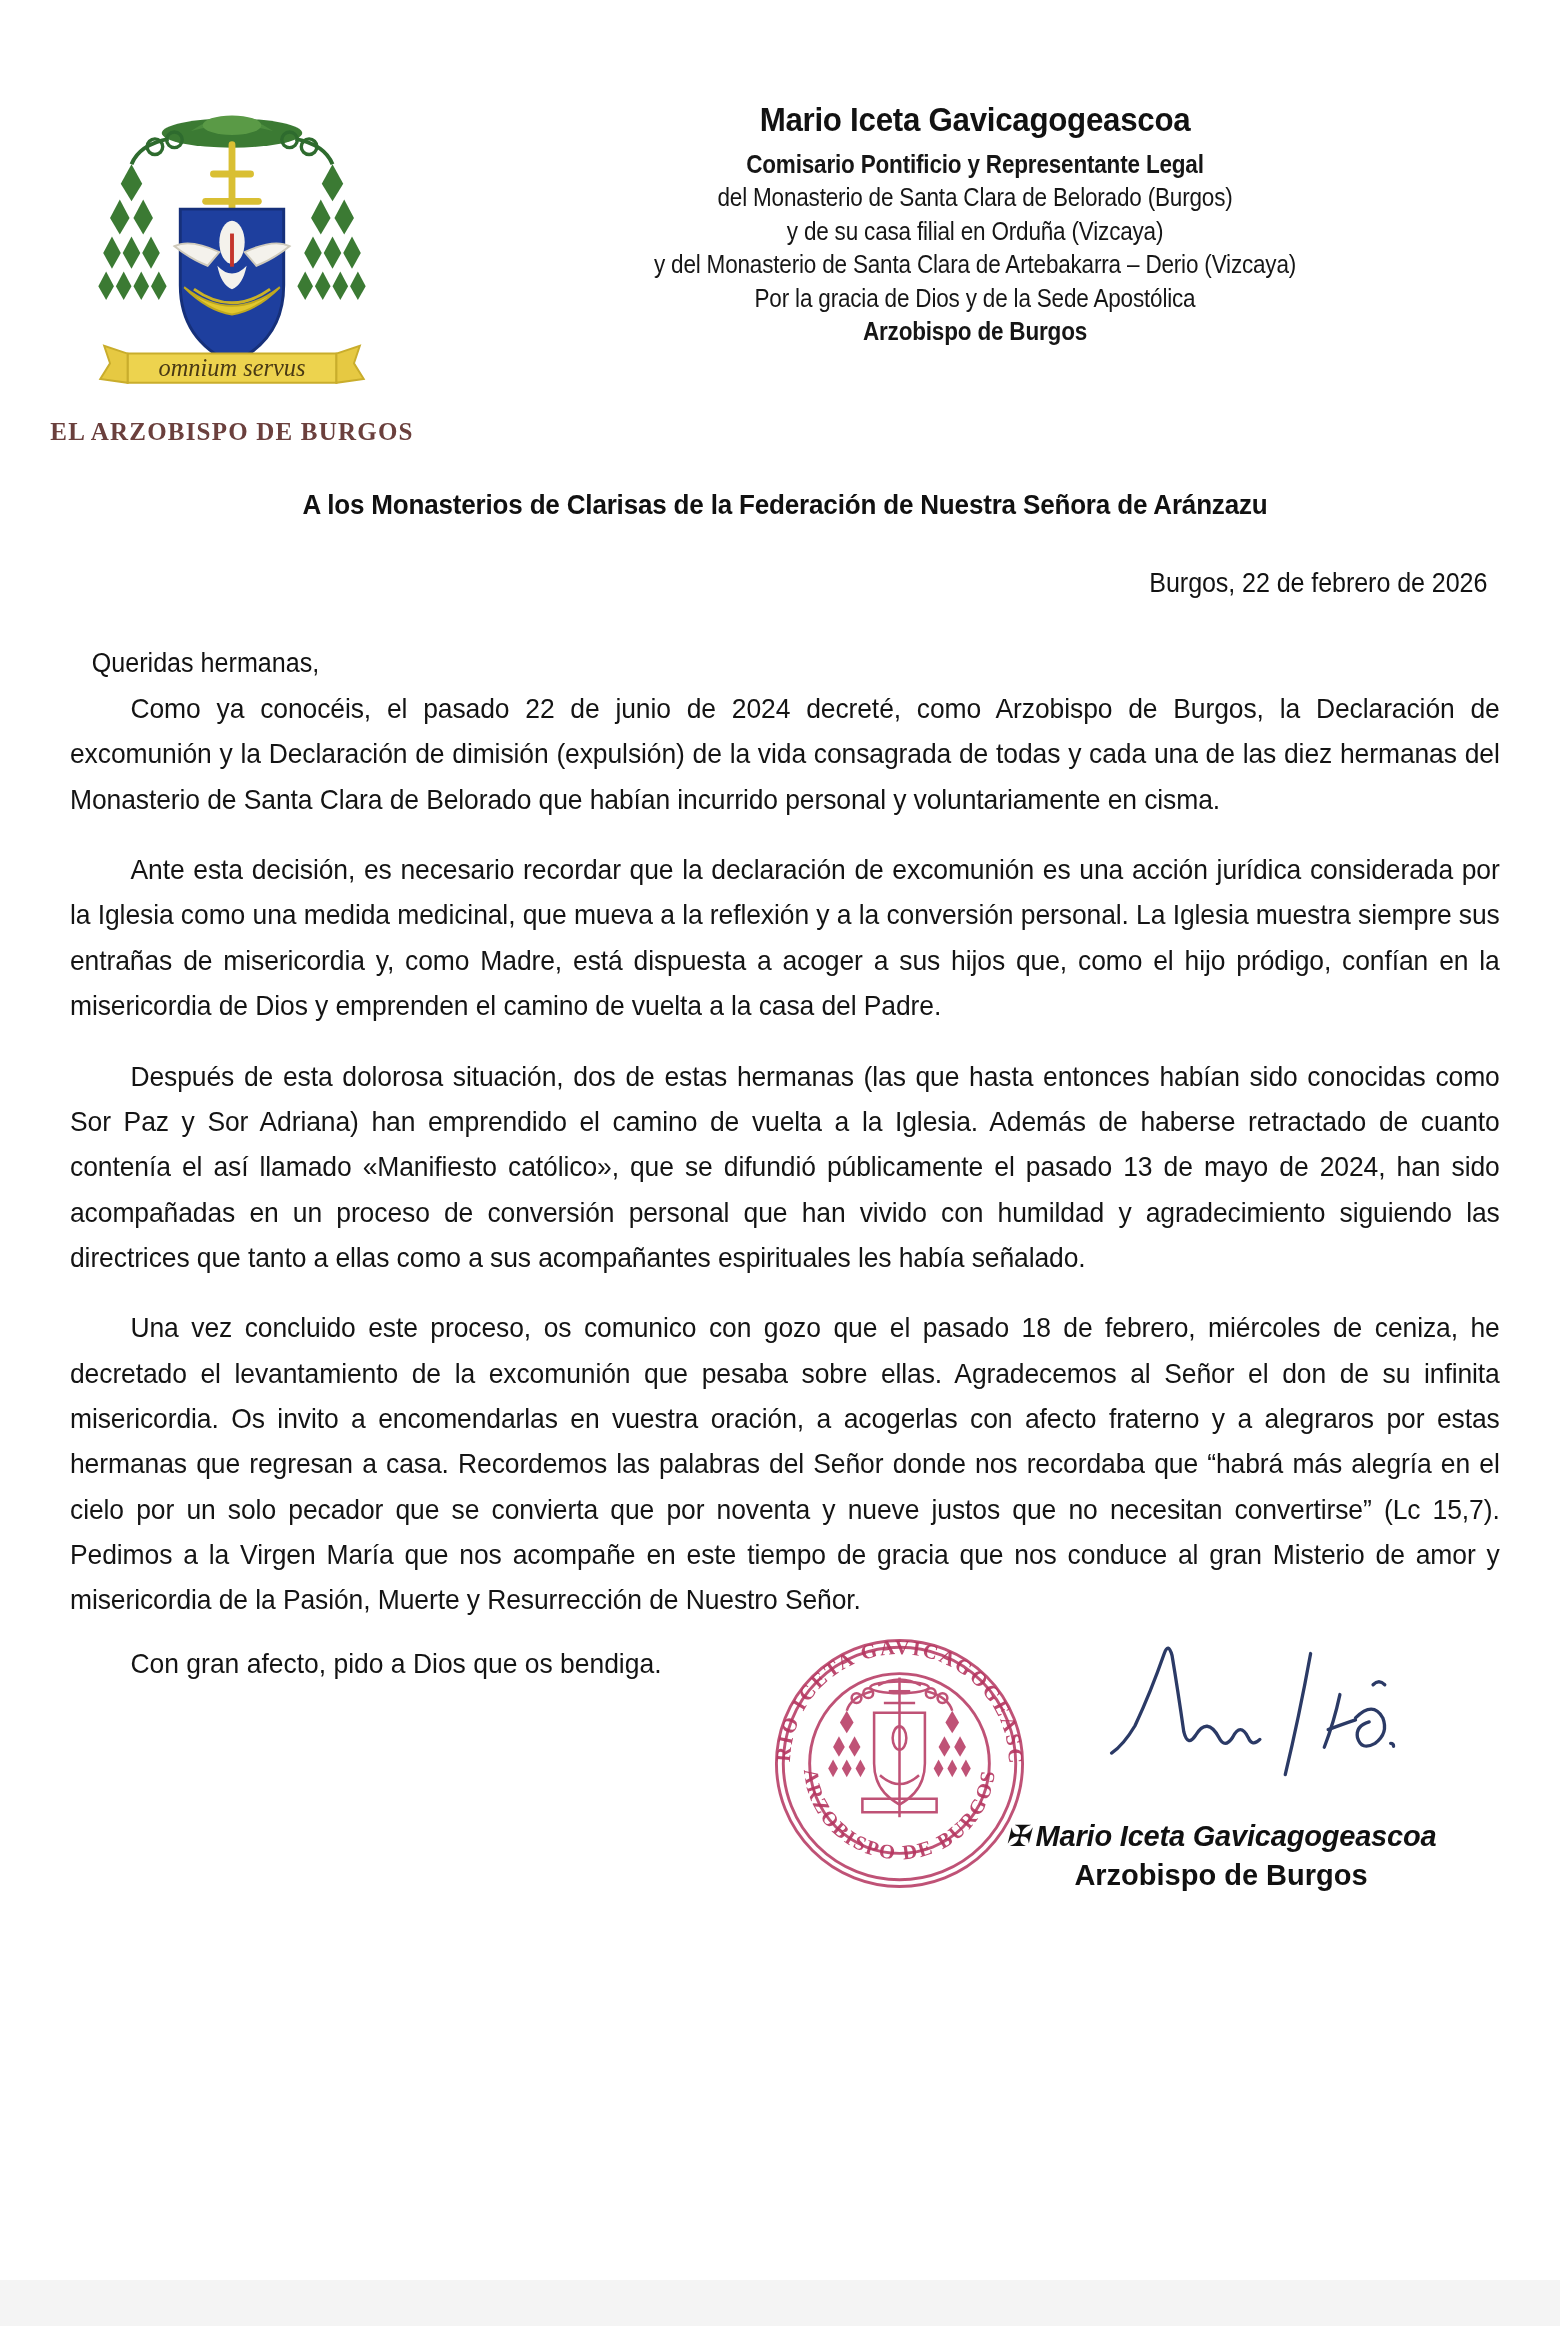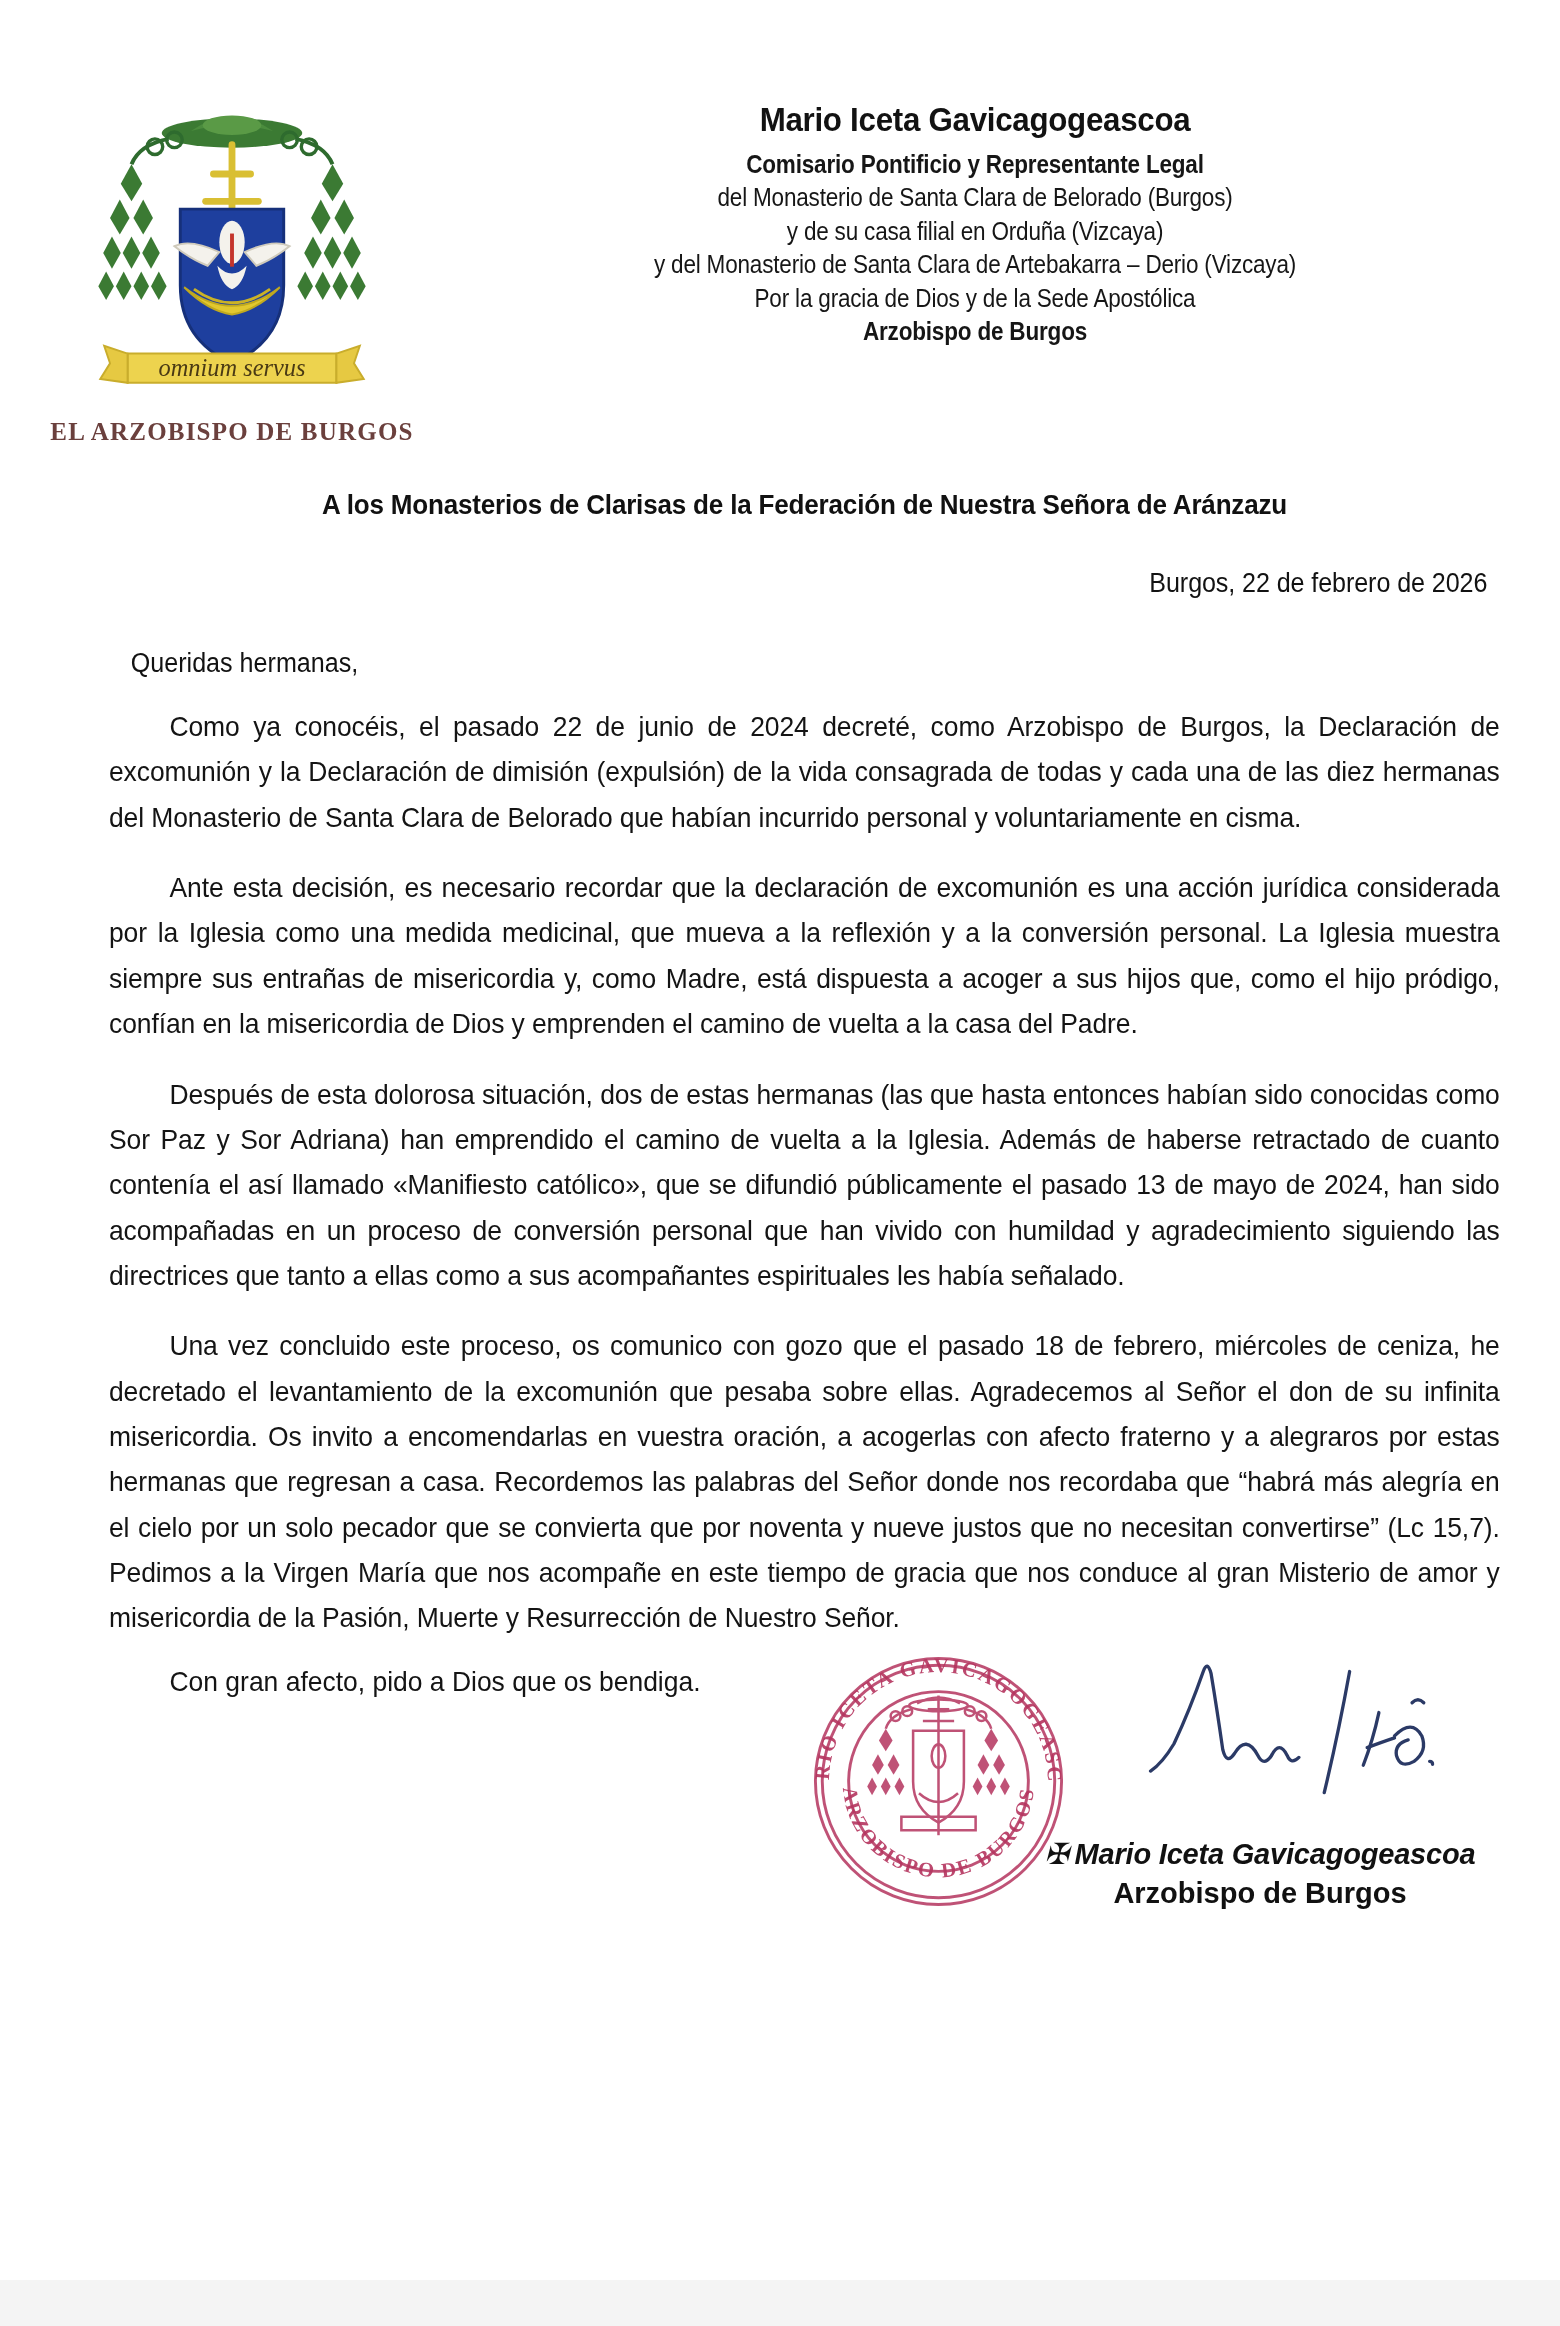--- a/index.html
+++ b/index.html
@@ -82,21 +82,21 @@
     letter-spacing: -0.2px;
     transform: scaleX(0.9);
   }
   .titles .line.light {
     font-weight: 400;
   }
 
   
   .content {
     position: relative;
-    padding: 0 60px 0 109px;
+    padding: 0 60px 0 70px;
   }
   .addressee {
     text-align: center;
     font-family: "Liberation Sans Narrow", "Liberation Sans", sans-serif;
     font-size: 28px;
     font-weight: 700;
     color: #111;
     margin-top: 43px;
     letter-spacing: -0.2px;
     transform: scaleX(0.93);
@@ -116,21 +116,21 @@
   .salutation {
     font-family: "Liberation Sans Narrow", "Liberation Sans", sans-serif;
     font-size: 27px;
     color: #121212;
     margin-top: 49px;
     padding-left: 23.4px;
     transform: scaleX(0.93);
     transform-origin: left center;
   }
   .body-text {
-    margin-top: 25px;
+    margin-top: 7px;
   }
   .para {
     font-family: "Liberation Sans Narrow", "Liberation Sans", sans-serif;
     font-size: 28px;
     line-height: 1.62;
     color: #141414;
     text-align: justify;
     text-indent: 64px;
     margin: 0 0 25px 0;
     letter-spacing: -0.1px;

